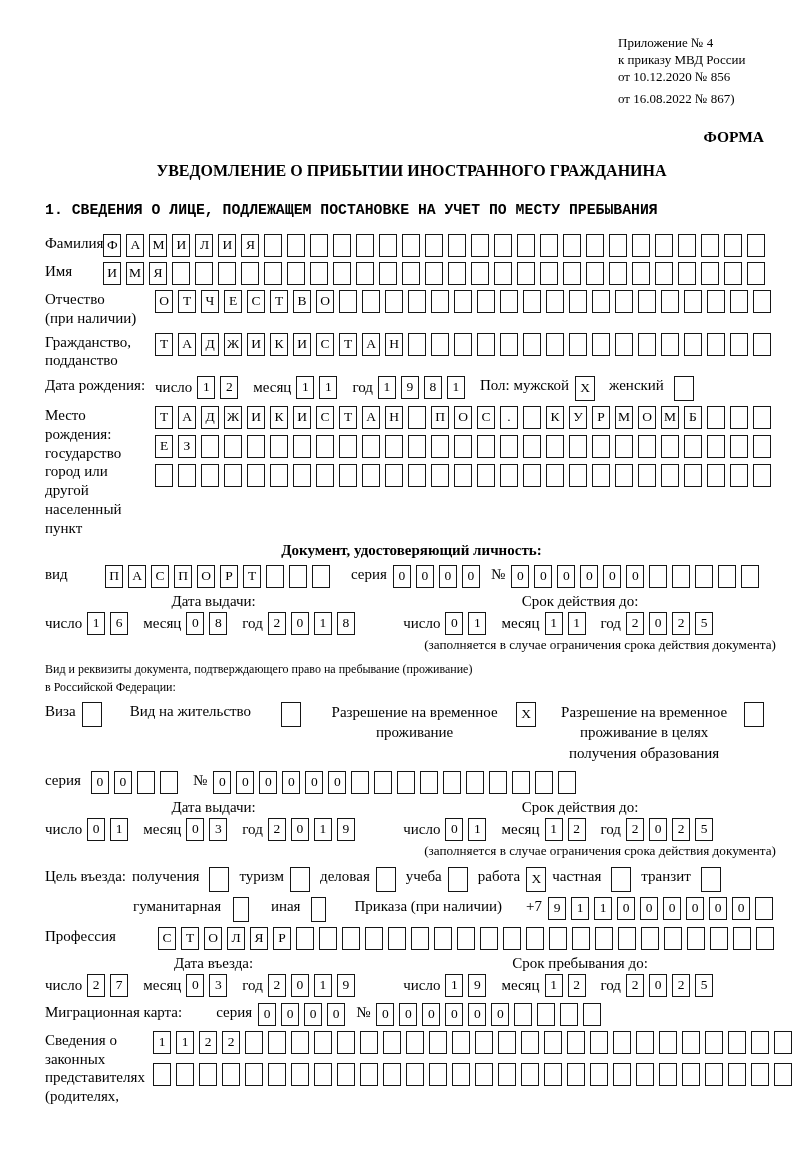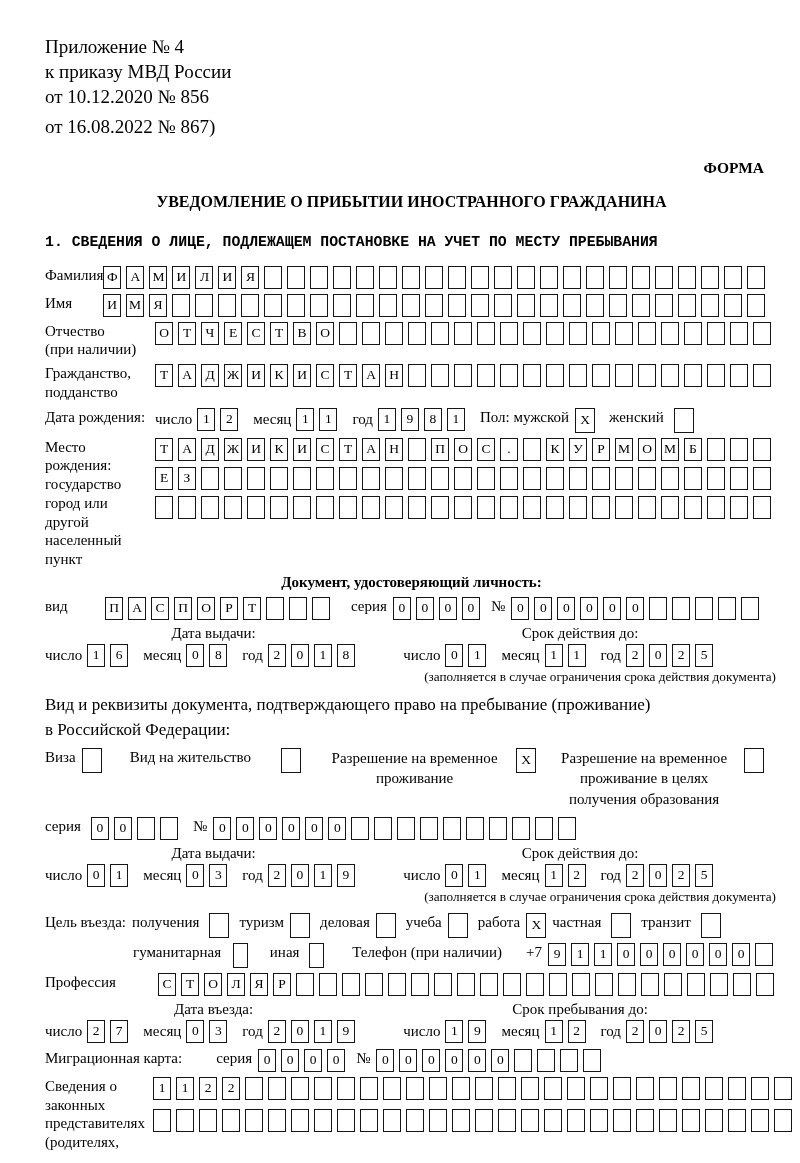--- a/index.html
+++ b/index.html
@@ -1,40 +1,40 @@
 <!DOCTYPE html>
 <html><head>
 <meta charset="utf-8">
 <style>
   html,body{margin:0;padding:0;background:#fff;}
   .page{position:relative;width:800px;height:1163px;background:#fff;color:#000;
         font-family:"Liberation Serif","DejaVu Serif",serif;box-sizing:border-box;
         padding:34px 22px 0 45px;overflow:hidden;}
-  .hdr-right{font-size:19px;line-height:1.32;}
+  .hdr-right{margin-left:573px;font-size:13px;line-height:1.32;}
   .hdr-gap{height:5px;}
   .forma{text-align:right;padding-right:14px;font-weight:bold;font-size:15.5px;margin-top:20px;}
   .title{text-align:center;font-weight:bold;font-size:16px;line-height:1.4;margin-top:14px;}
   .blank{display:inline-block;width:56px;border-bottom:1.7px solid #000;height:14px;margin-left:10px;}
   .sec{font-weight:bold;font-size:14.8px;margin-top:20px;margin-bottom:16px;font-family:Liberation Mono, monospace;}
   .row{display:flex;align-items:flex-start;margin-bottom:5px;}
   .lbl{font-size:15px;line-height:1.25;flex-shrink:0;}
   .cells{white-space:nowrap;line-height:0;}
   .cell{display:inline-block;box-sizing:border-box;width:18px;height:23px;border:1.7px solid #161616;
         margin-right:5px;text-align:center;font-size:13.5px;line-height:20px;vertical-align:top;background:#fff;
         font-family:"Liberation Serif","DejaVu Serif",serif;}
   .cb{width:20px;height:25px;line-height:22px;}
   .mr6{margin-right:6px;} .mr10{margin-right:10px;} .mr14{margin-right:14px;}
   .dg{display:flex;align-items:flex-start;}
   .dg .dlbl{font-size:15px;margin-right:5px;line-height:23px;}
   .dh{display:flex;font-size:15px;margin-bottom:2px;}
   .dh .c1{width:46%;text-align:center;} .dh .c2{width:54%;text-align:center;}
   .dr{display:flex;margin-bottom:2px;}
   .note-right{text-align:right;font-size:13.2px;margin:1px 2px 8px 0;}
   .center-b{text-align:center;font-weight:bold;font-size:15px;margin:4px 0 6px 0;}
-  .plain{font-size:17px;line-height:1.45;}
+  .plain{font-size:12px;line-height:1.45;}
   .permit-row{display:flex;align-items:flex-start;margin-top:6px;margin-bottom:8px;}
   .pr-lbl{font-size:15px;text-align:center;line-height:1.35;}
   .vstack{display:flex;flex-direction:column;}
   .brow{margin-bottom:6px;}
 </style>
 </head>
 <body>
 
 <div class="page">
 
@@ -208,21 +208,21 @@
     <span class="cell cb mr10"></span>
     <span class="lbl mr10">транзит</span>
     <span class="cell cb"></span>
   </div>
 
   <div class="row" style="padding-left:88px">
     <span class="lbl" style="margin-right:12px">гуманитарная</span>
     <span class="cell cb" style="margin-right:22px"></span>
     <span class="lbl mr10">иная</span>
     <span class="cell cb" style="margin-right:28px"></span>
-    <span class="lbl" style="margin-right:24px">Телефон (при наличии)</span>
+    <span class="lbl" style="margin-right:24px">Приказа (при наличии)</span>
     <span class="lbl mr6">+7</span>
     <span class="cells"><span class="cell">9</span><span class="cell">1</span><span class="cell">1</span><span class="cell">0</span><span class="cell">0</span><span class="cell">0</span><span class="cell">0</span><span class="cell">0</span><span class="cell">0</span><span class="cell"></span></span>
   </div>
 
   <div class="row">
     <span class="lbl" style="flex-basis:113px">Профессия</span>
     <span class="cells"><span class="cell">С</span><span class="cell">Т</span><span class="cell">О</span><span class="cell">Л</span><span class="cell">Я</span><span class="cell">Р</span><span class="cell"></span><span class="cell"></span><span class="cell"></span><span class="cell"></span><span class="cell"></span><span class="cell"></span><span class="cell"></span><span class="cell"></span><span class="cell"></span><span class="cell"></span><span class="cell"></span><span class="cell"></span><span class="cell"></span><span class="cell"></span><span class="cell"></span><span class="cell"></span><span class="cell"></span><span class="cell"></span><span class="cell"></span><span class="cell"></span><span class="cell"></span></span>
   </div>
 
   <div class="dh">

